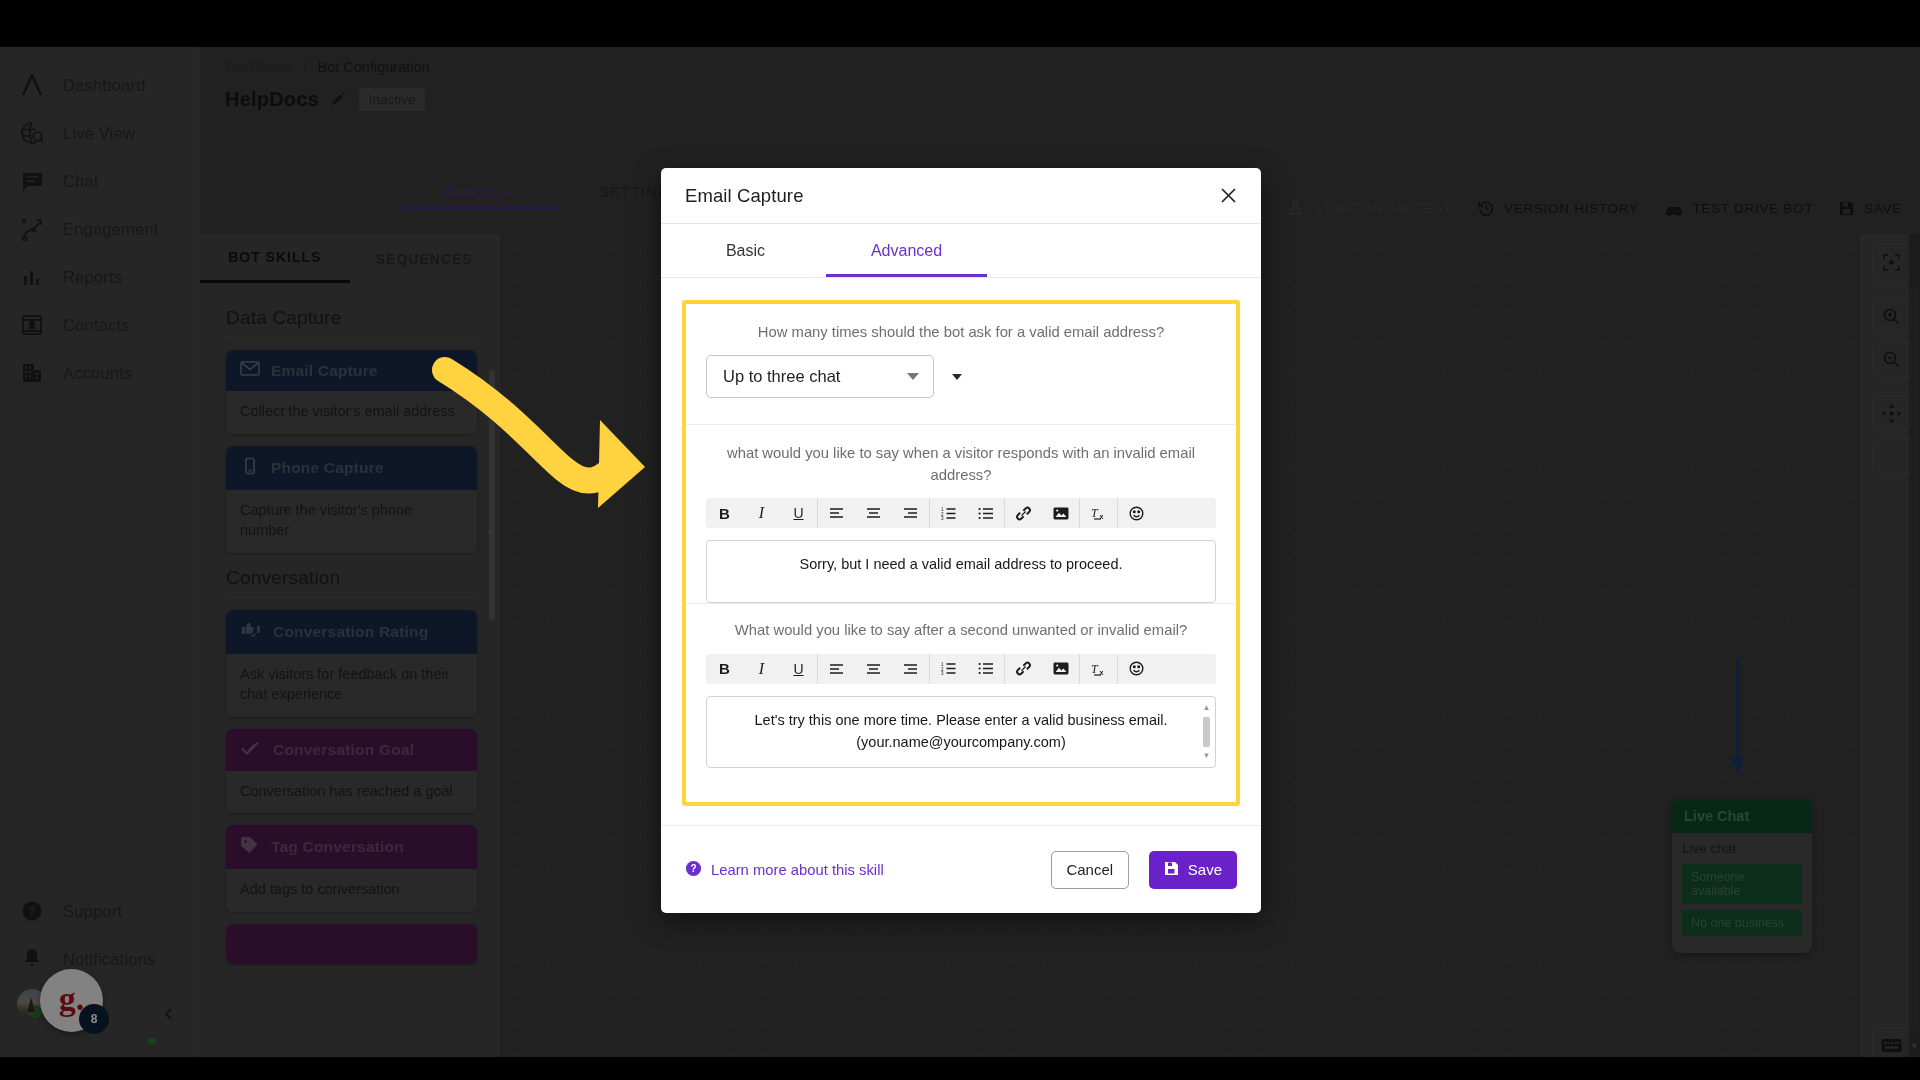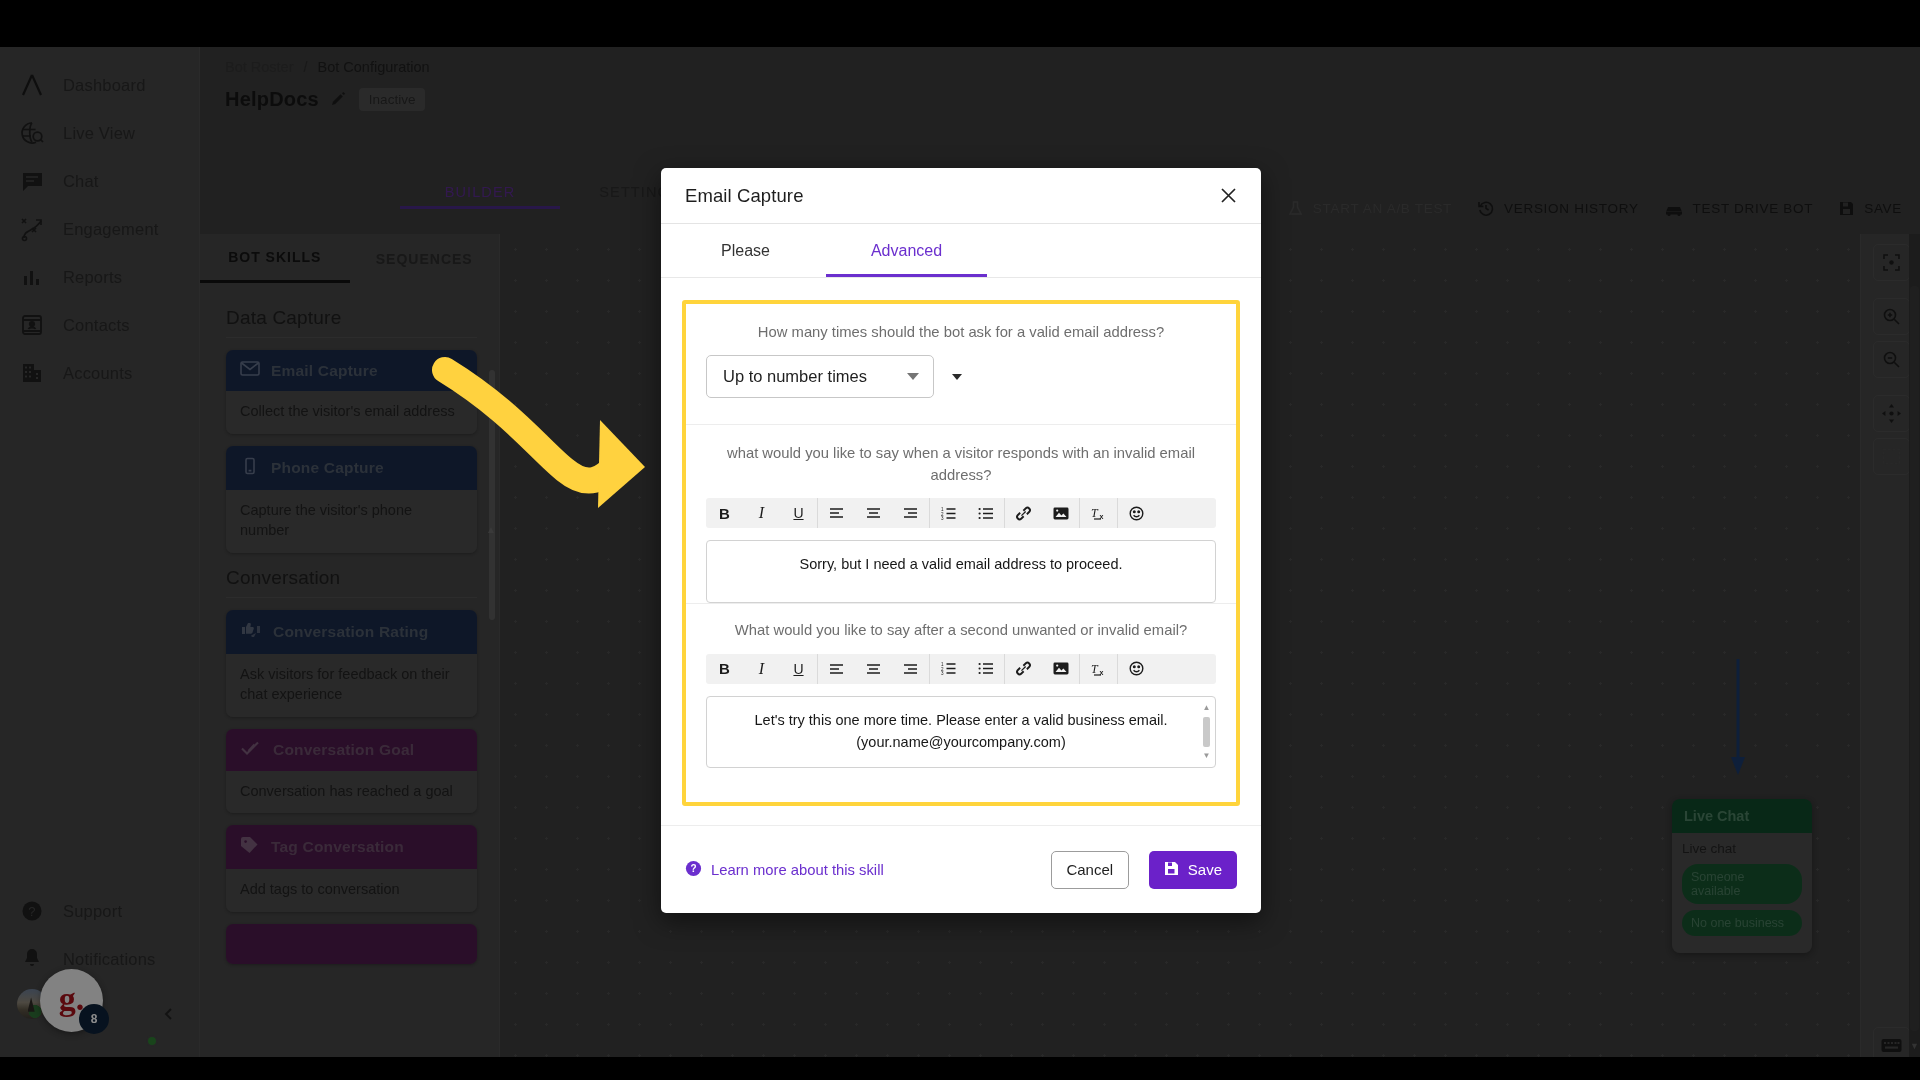--- a/index.html
+++ b/index.html
@@ -213,21 +213,21 @@
     box-shadow:0 2px 6px rgba(0,0,0,.3);
   }
   #greennode .gh{
     background:#0f4a2a; color:#4d7f63;
     padding:9px 12px; font-size:14.5px; font-weight:700;
   }
   #greennode .gb{ background:#4b4b4b; padding:8px 10px 11px; }
   #greennode .gb .t{ color:#242424; font-size:13.5px; margin-bottom:8px;}
   #greennode .gb .pill{
     background:#17532f; color:#4a7a5e;
-    font-size:12.5px; border-radius:16px;
+    font-size:12.5px; border-radius:0;
     padding:6px 9px; margin-bottom:6px;
   }
 
   
   #iconrail{
     position:absolute; right:0; top:187px; width:60px; bottom:0;
     background:#454545; border-left:1px solid #4e4e4e;
   }
   .rail-btn{
     position:absolute; left:12px; width:37px; height:37px;
@@ -751,32 +751,32 @@
     <div id="modal-head">
       <div id="modal-title">Email Capture</div>
       <div id="modal-close">
         <svg width="17" height="17" viewBox="0 0 17 17" fill="none" stroke="#222" stroke-width="1.7">
             <path d="M2 2 15 15M15 2 2 15"></path>
           </svg>
       </div>
     </div>
 
     <div id="modal-tabs">
-      <div class="tb">Please</div>
+      <div class="tb">Basic</div>
       <div class="tb active">Advanced</div>
     </div>
 
     <div id="modal-body">
       <div id="hl-box">
 
         <div class="section">
           <div class="q">How many times should the bot ask for a valid email address?</div>
           <div class="sel-row">
             <div class="sel">
-              <span>Up to number times</span>
+              <span>Up to three chat</span>
               <span class="caret"></span>
             </div>
             <span class="caret sm"></span>
           </div>
         </div>
 
         <div class="section">
           <div class="q">what would you like to say when a visitor responds with an invalid email address?</div>
 
           <div class="rte-bar">

